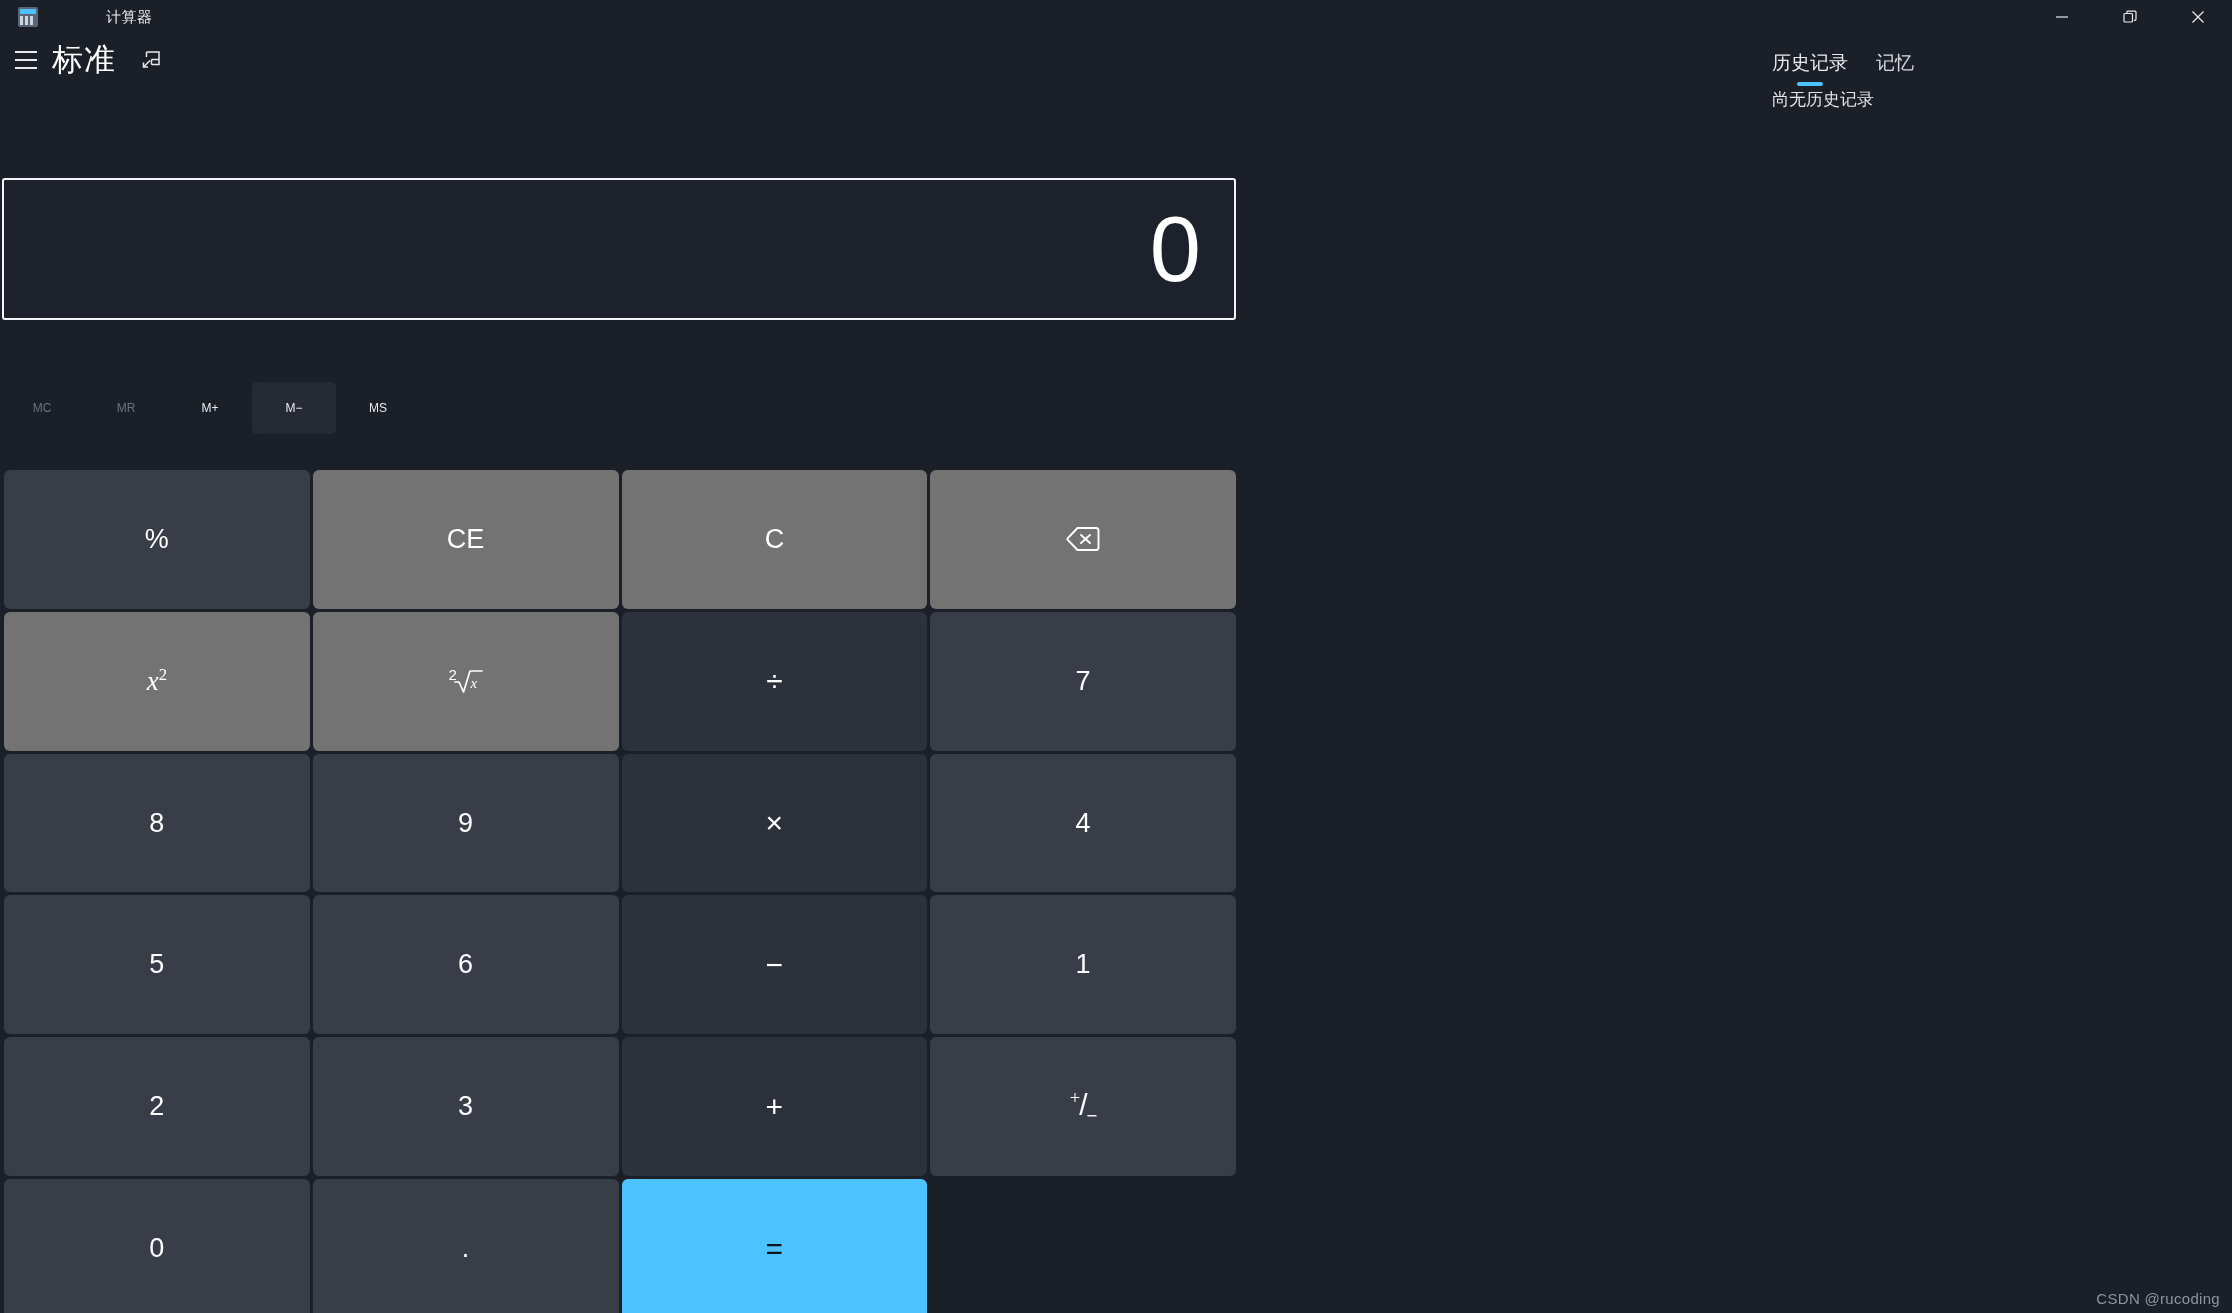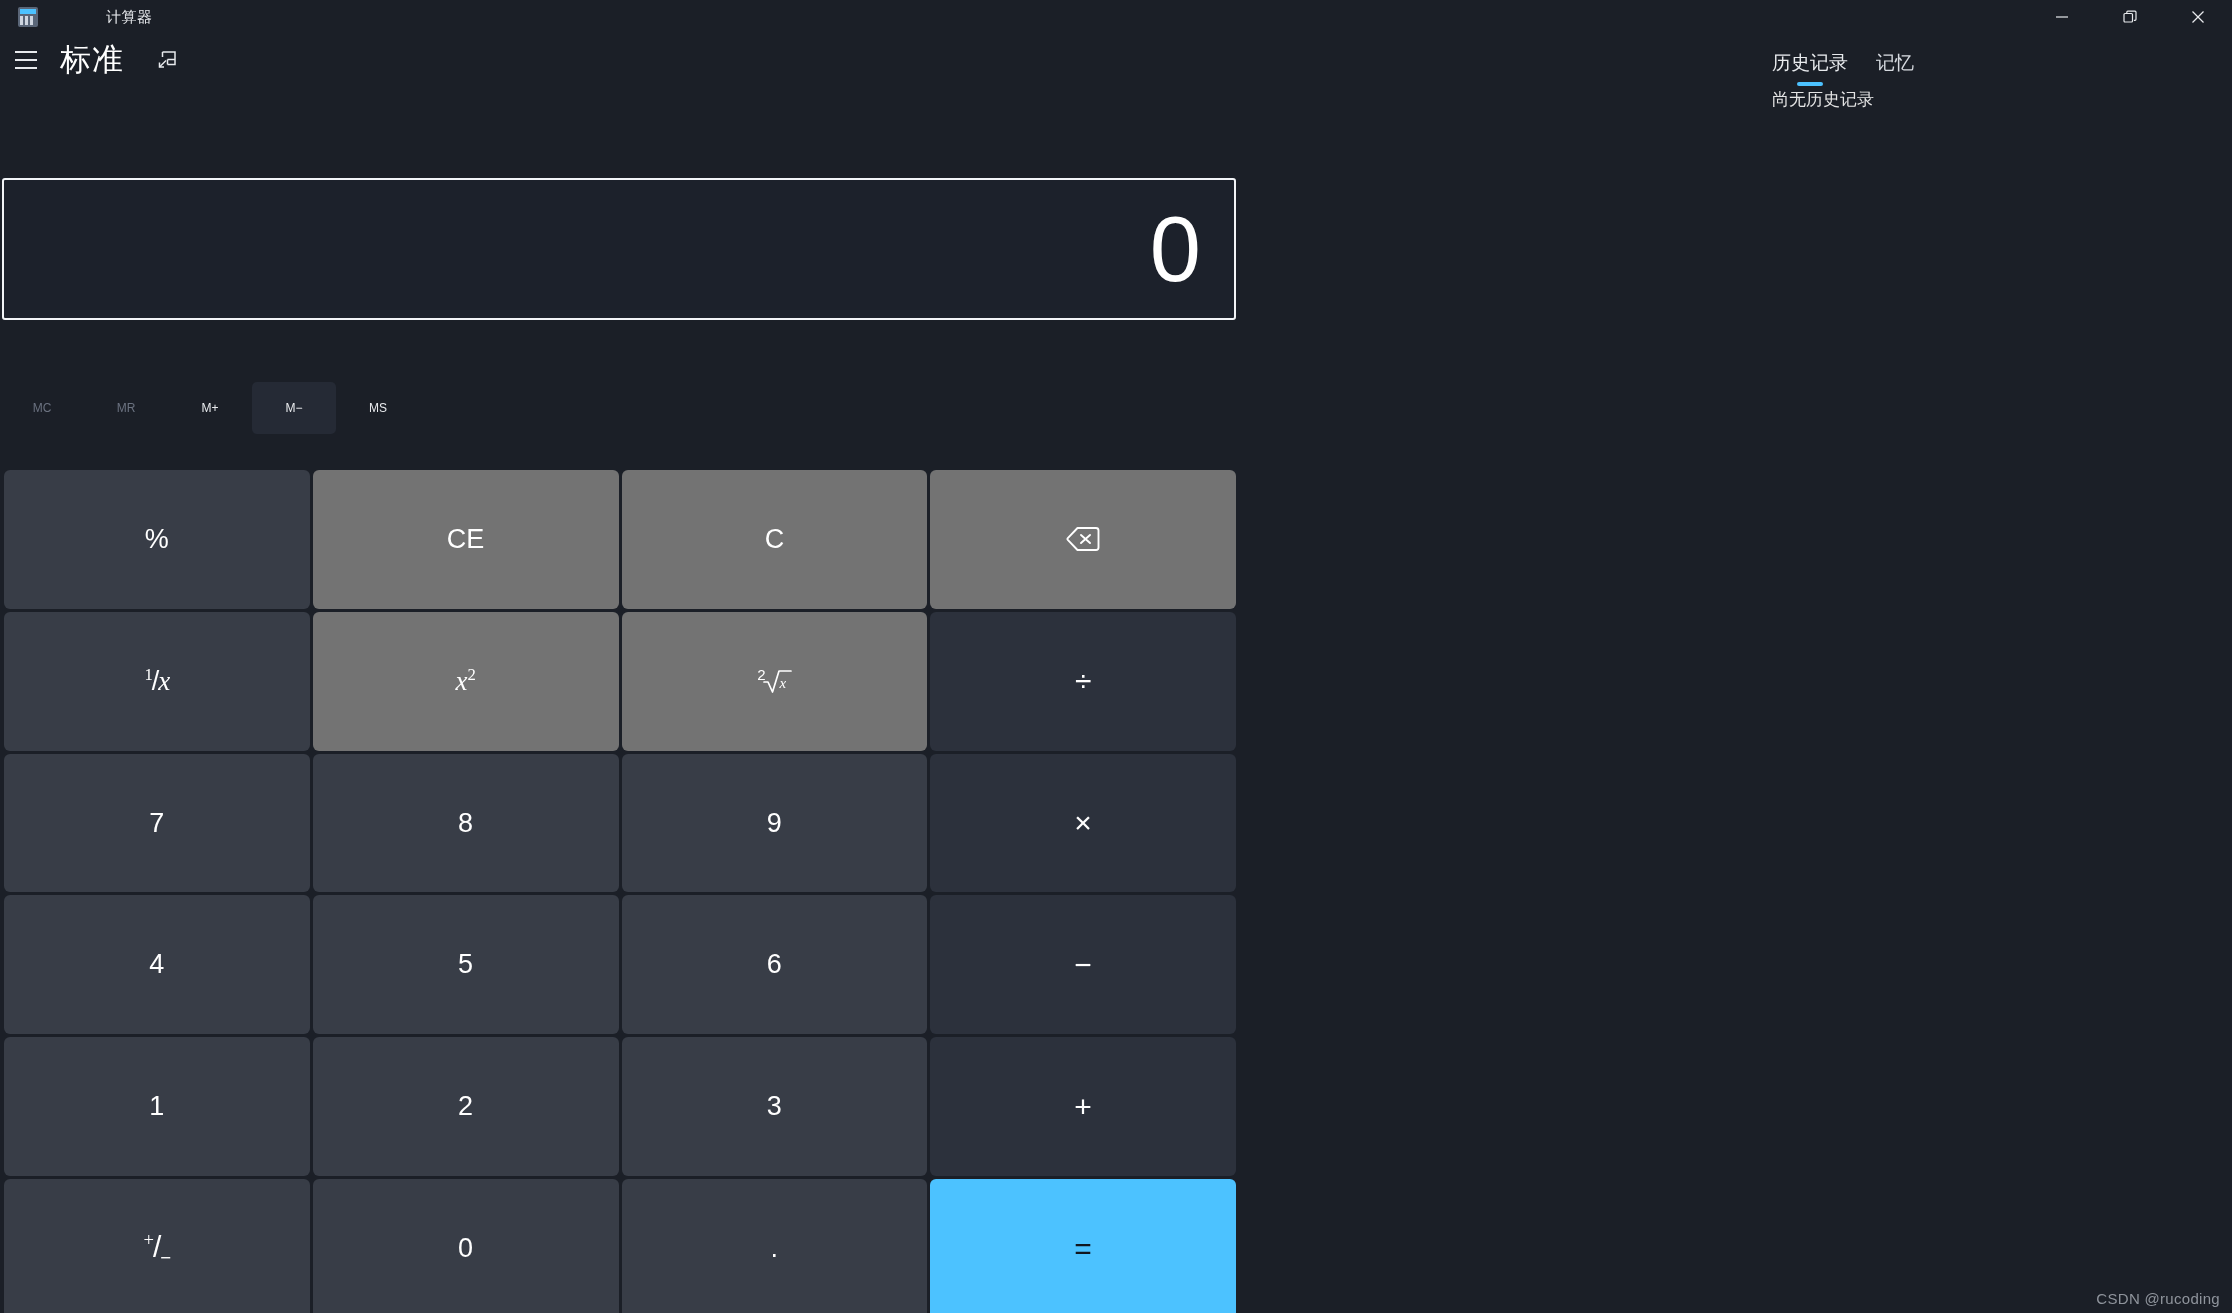--- a/index.html
+++ b/index.html
@@ -78,21 +78,20 @@
   }
   .wc-btn svg { display: block; }
 
   
   .modebar {
     position: absolute;
     top: 38px; left: 0;
     height: 44px;
     display: flex;
     align-items: center;
-    gap: 8px;
   }
   .hamburger {
     width: 52px; height: 44px;
     display: flex;
     align-items: center;
     justify-content: center;
     flex-direction: column;
     gap: 6px;
   }
   .hamburger i {
@@ -325,23 +324,20 @@
       <span>C</span>
     </div>
     <div class="key func">
       <svg width="34" height="26" viewBox="0 0 34 26">
         <path d="M11.5 2 H30 a2.5 2.5 0 0 1 2.5 2.5 V21.5 A2.5 2.5 0 0 1 30 24 H11.5 L1.8 13.8 a1.2 1.2 0 0 1 0 -1.6 Z" fill="none" stroke="#ffffff" stroke-width="1.9" stroke-linejoin="round"></path>
         <line x1="15" y1="9" x2="24" y2="17" stroke="#ffffff" stroke-width="1.9" stroke-linecap="round"></line>
         <line x1="24" y1="9" x2="15" y2="17" stroke="#ffffff" stroke-width="1.9" stroke-linecap="round"></line>
       </svg>
     </div>
 
-    <div class="key num">
-      <span class="recip"><span class="sup">1</span><span>/</span><span class="math">x</span></span>
-    </div>
     <div class="key func">
       <span><span class="math">x</span><span class="sup">2</span></span>
     </div>
     <div class="key func">
       <span class="sqrt-wrap">
         <span class="sqrt-idx">2</span>
         <span class="radical">
           <svg width="30" height="30" viewBox="0 0 30 30">
             <path d="M2 16 L6 16 L10.5 26 L17 5 L29 5" fill="none" stroke="#ffffff" stroke-width="1.7" stroke-linecap="round" stroke-linejoin="round"></path>
             <text x="17.5" y="22" font-family="Liberation Serif, serif" font-style="italic" font-size="15" fill="#ffffff">x</text>

